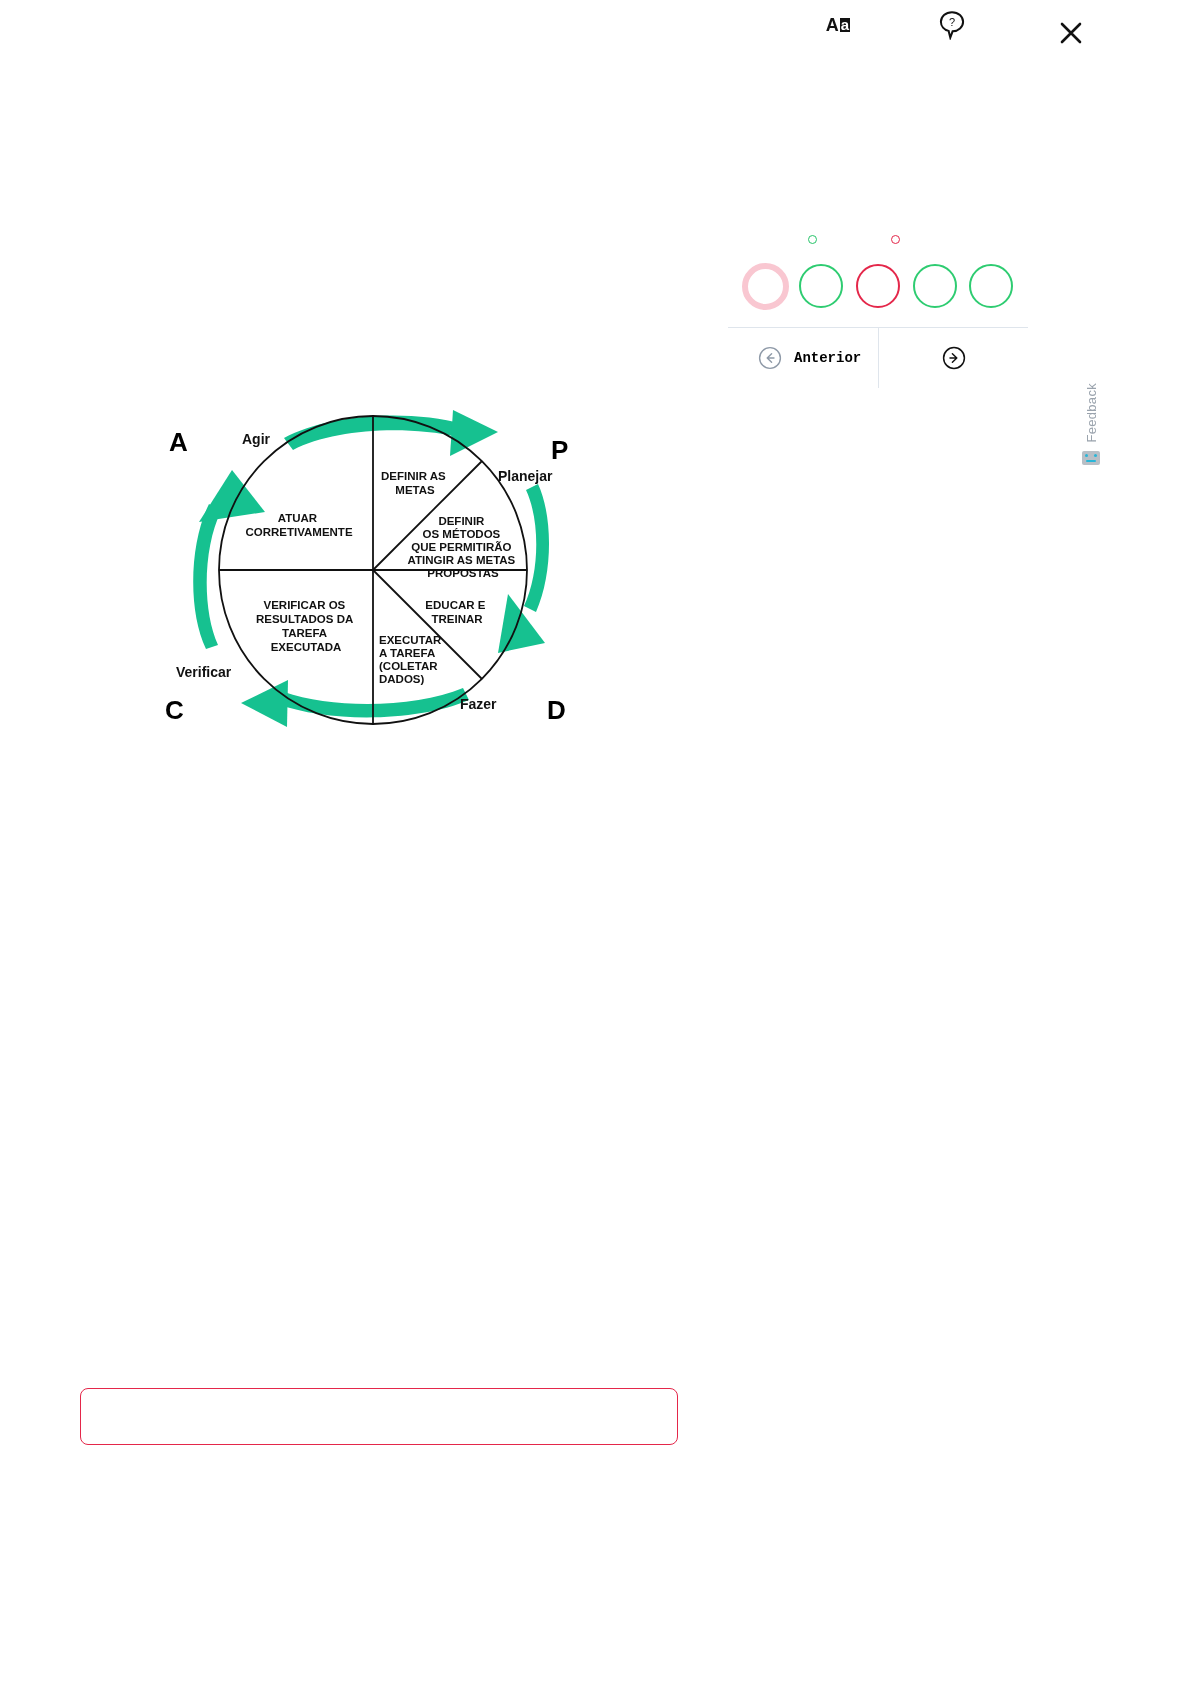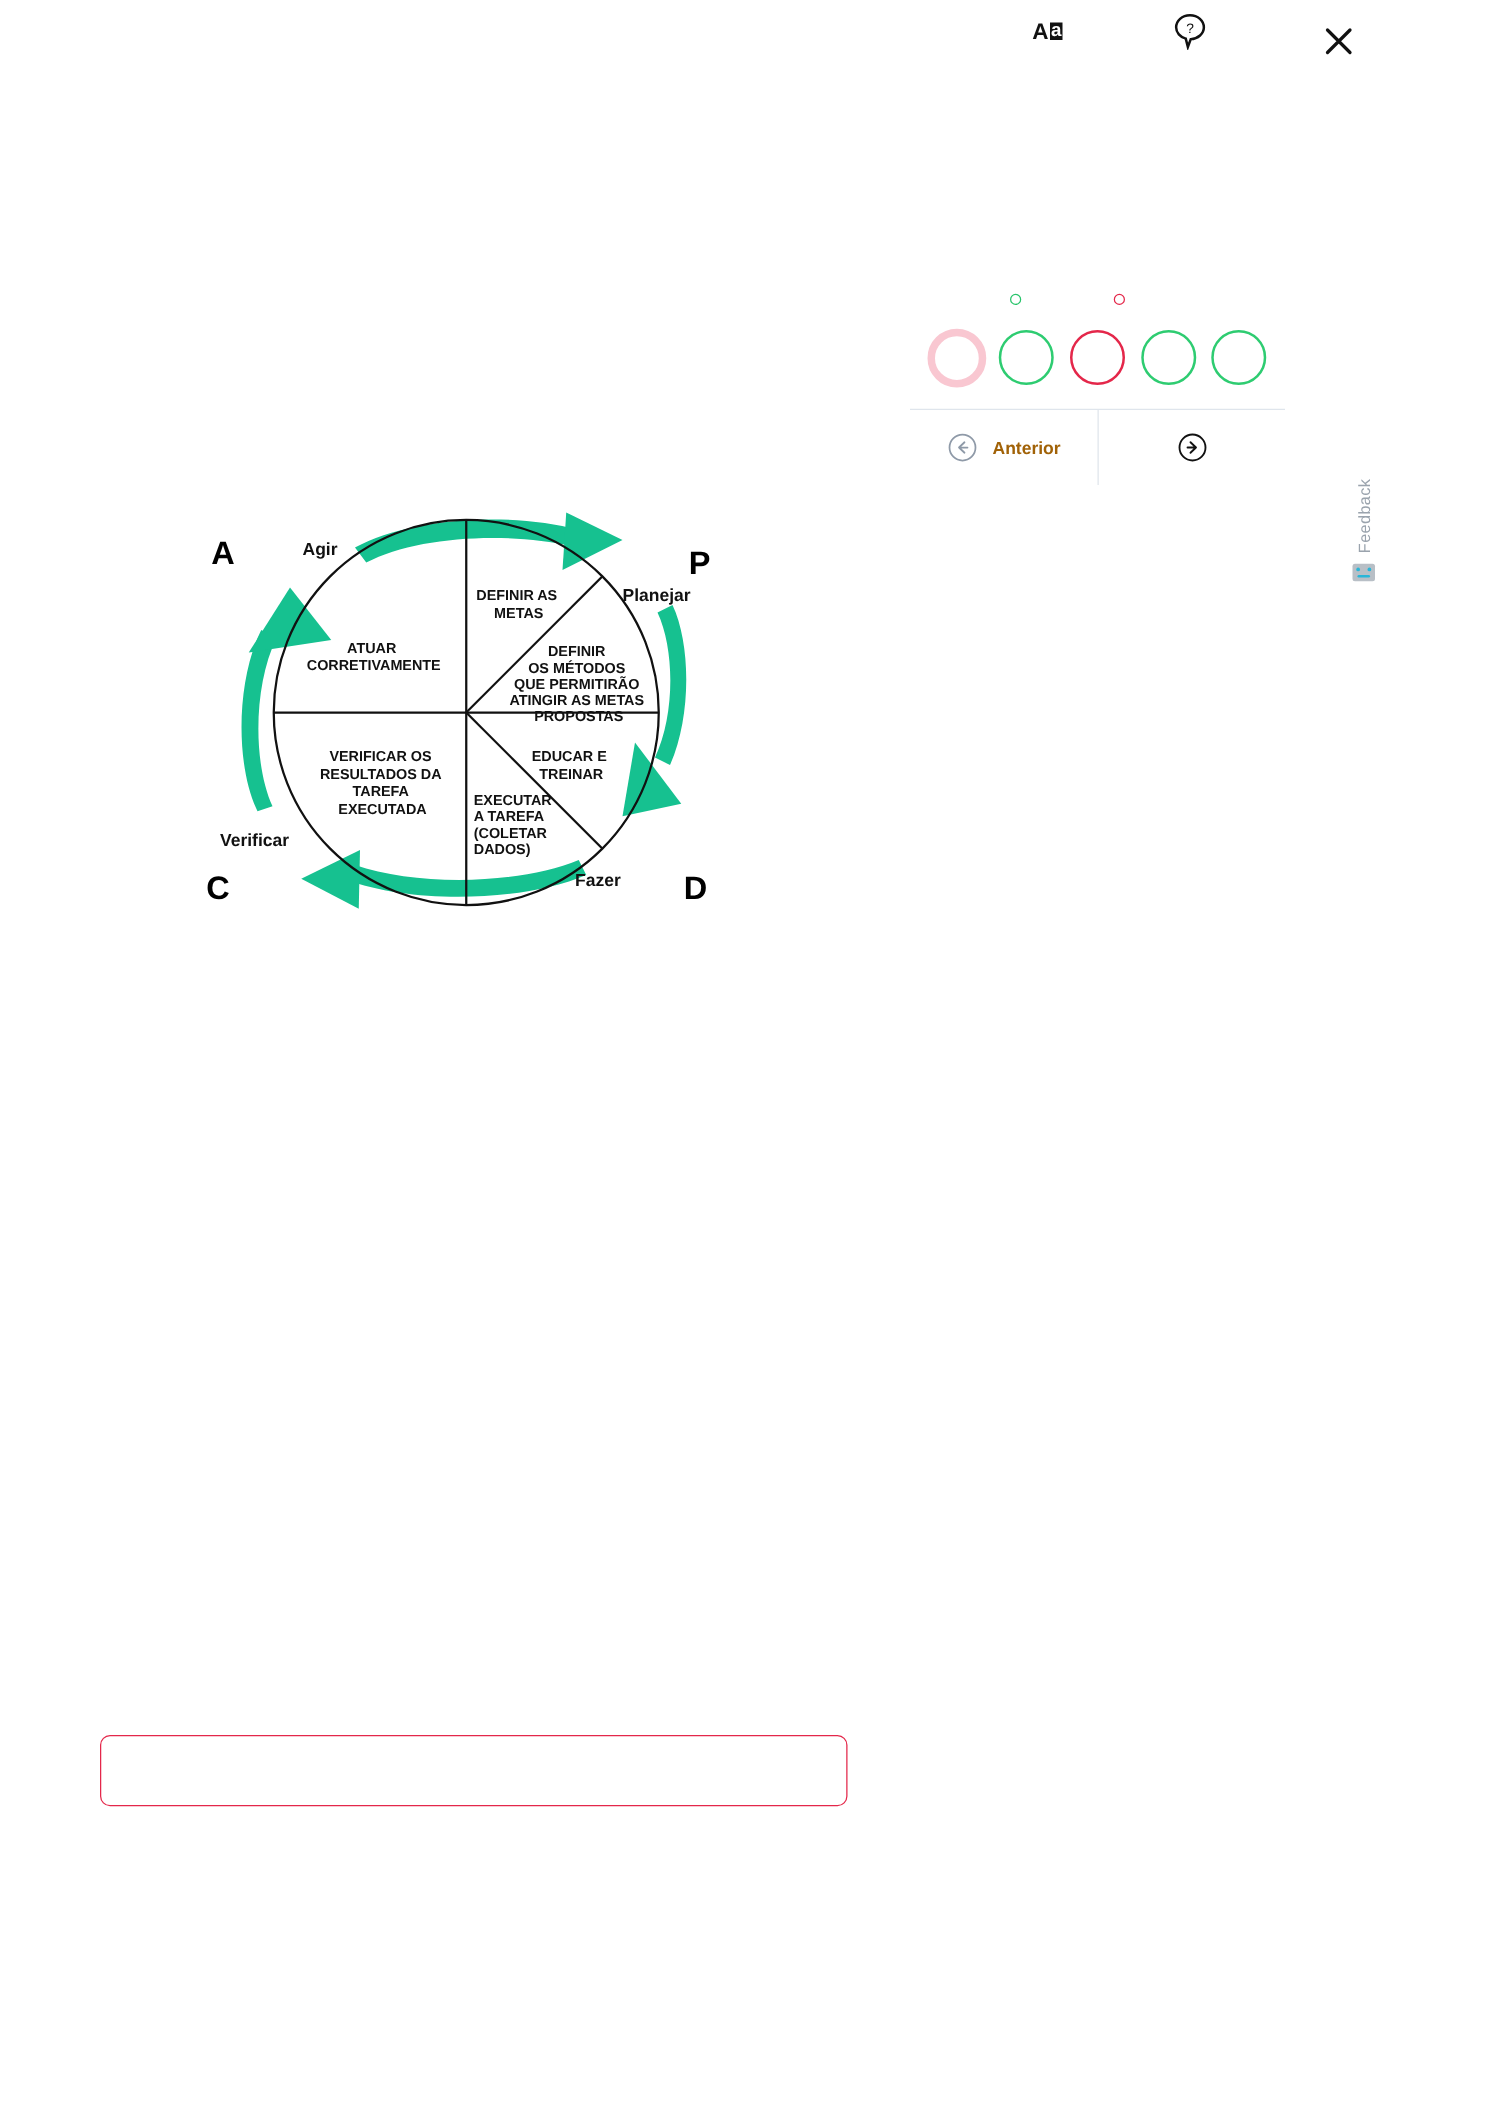--- a/index.html
+++ b/index.html
@@ -65,22 +65,22 @@
     position: absolute; left: 728px; top: 327px; width: 300px; height: 60px;
     border-top: 1px solid #dfe5ec;
     display: flex; align-items: center;
   }
   #prev-button {
     display: flex; align-items: center; gap: 12px;
     height: 60px; width: 150px; padding-left: 30px;
     cursor: pointer; background: transparent; border: none;
   }
   #prev-label {
-    font-size: 14px; font-weight: bold; color: #a16207;
-    font-family: Liberation Sans, sans-serif;
+    font-size: 14px; font-weight: bold; color: #000000;
+    font-family: Liberation Mono, monospace;
   }
   #nav-divider { width: 1px; height: 60px; background: #dfe5ec; }
   #next-button {
     flex: 1; height: 60px; display: flex; align-items: center;
     justify-content: center; cursor: pointer; background: transparent; border: none;
   }
   .circ-arrow { width: 24px; height: 24px; display:block; }
 
   
   #feedback-tab {

